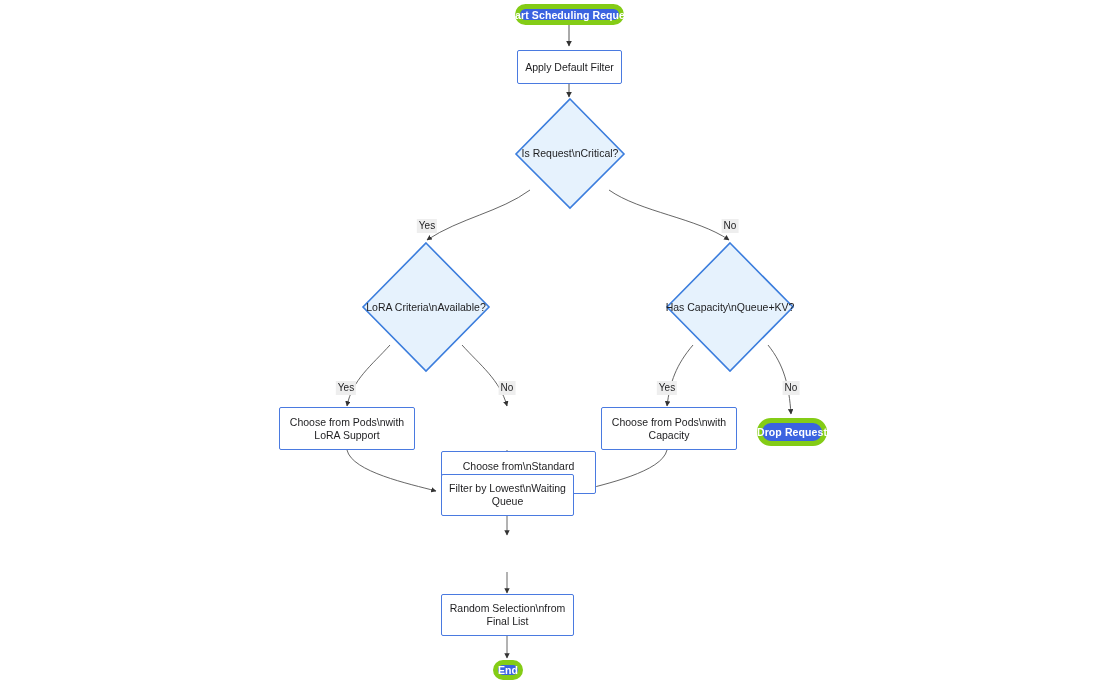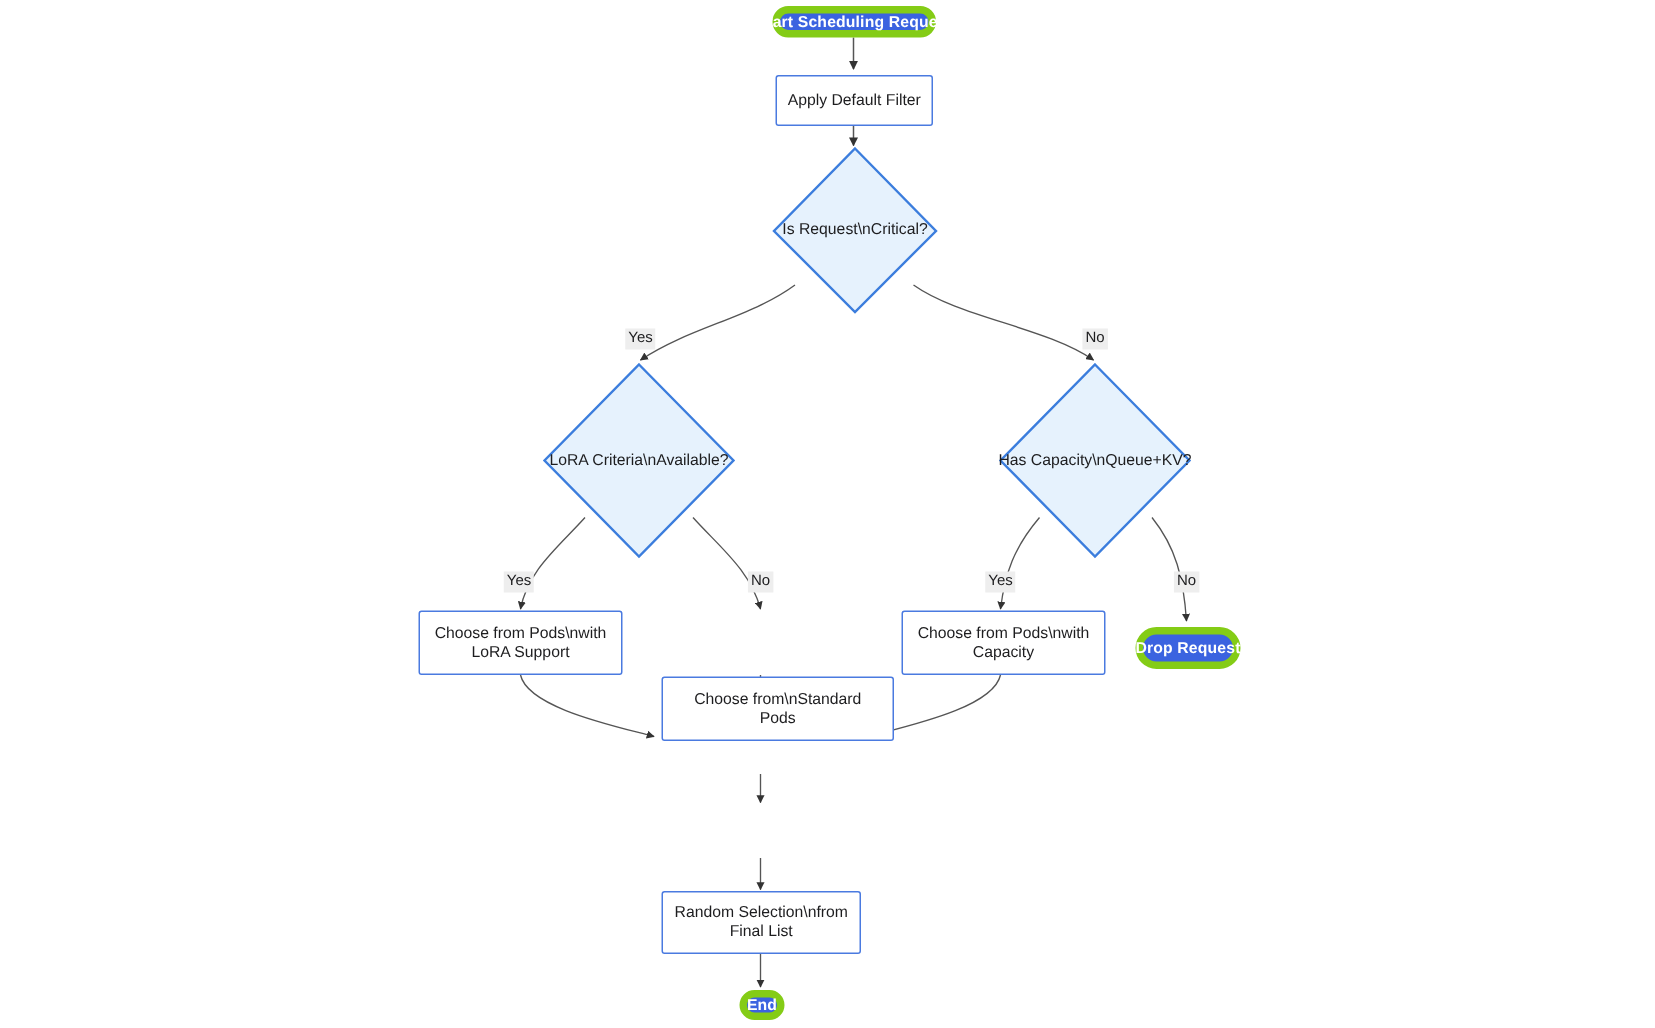--- a/index.html
+++ b/index.html
@@ -165,20 +165,24 @@
 
   <div class="node node-process" style="left:601px; top:407px; width:136px; height:43px; flex-direction:column;">
     <span class="line">Choose from Pods\nwith</span>
     <span class="line">Capacity</span>
   </div>
 
   <div class="node node-terminal" style="left:757px; top:418px; width:70px; height:28px;">
     <span>Drop Request</span>
   </div>
 
+  <div class="node node-process" style="left:441px; top:474px; width:133px; height:42px; flex-direction:column;">
+    <span class="line">Filter by Lowest\nWaiting</span>
+    <span class="line">Queue</span>
+  </div>
 
 
   <div class="node node-process" style="left:441px; top:594px; width:133px; height:42px; flex-direction:column;">
     <span class="line">Random Selection\nfrom</span>
     <span class="line">Final List</span>
   </div>
 
   <div class="node node-terminal" style="left:493px; top:660px; width:29px; height:20px;">
     <span>End</span>
   </div>

